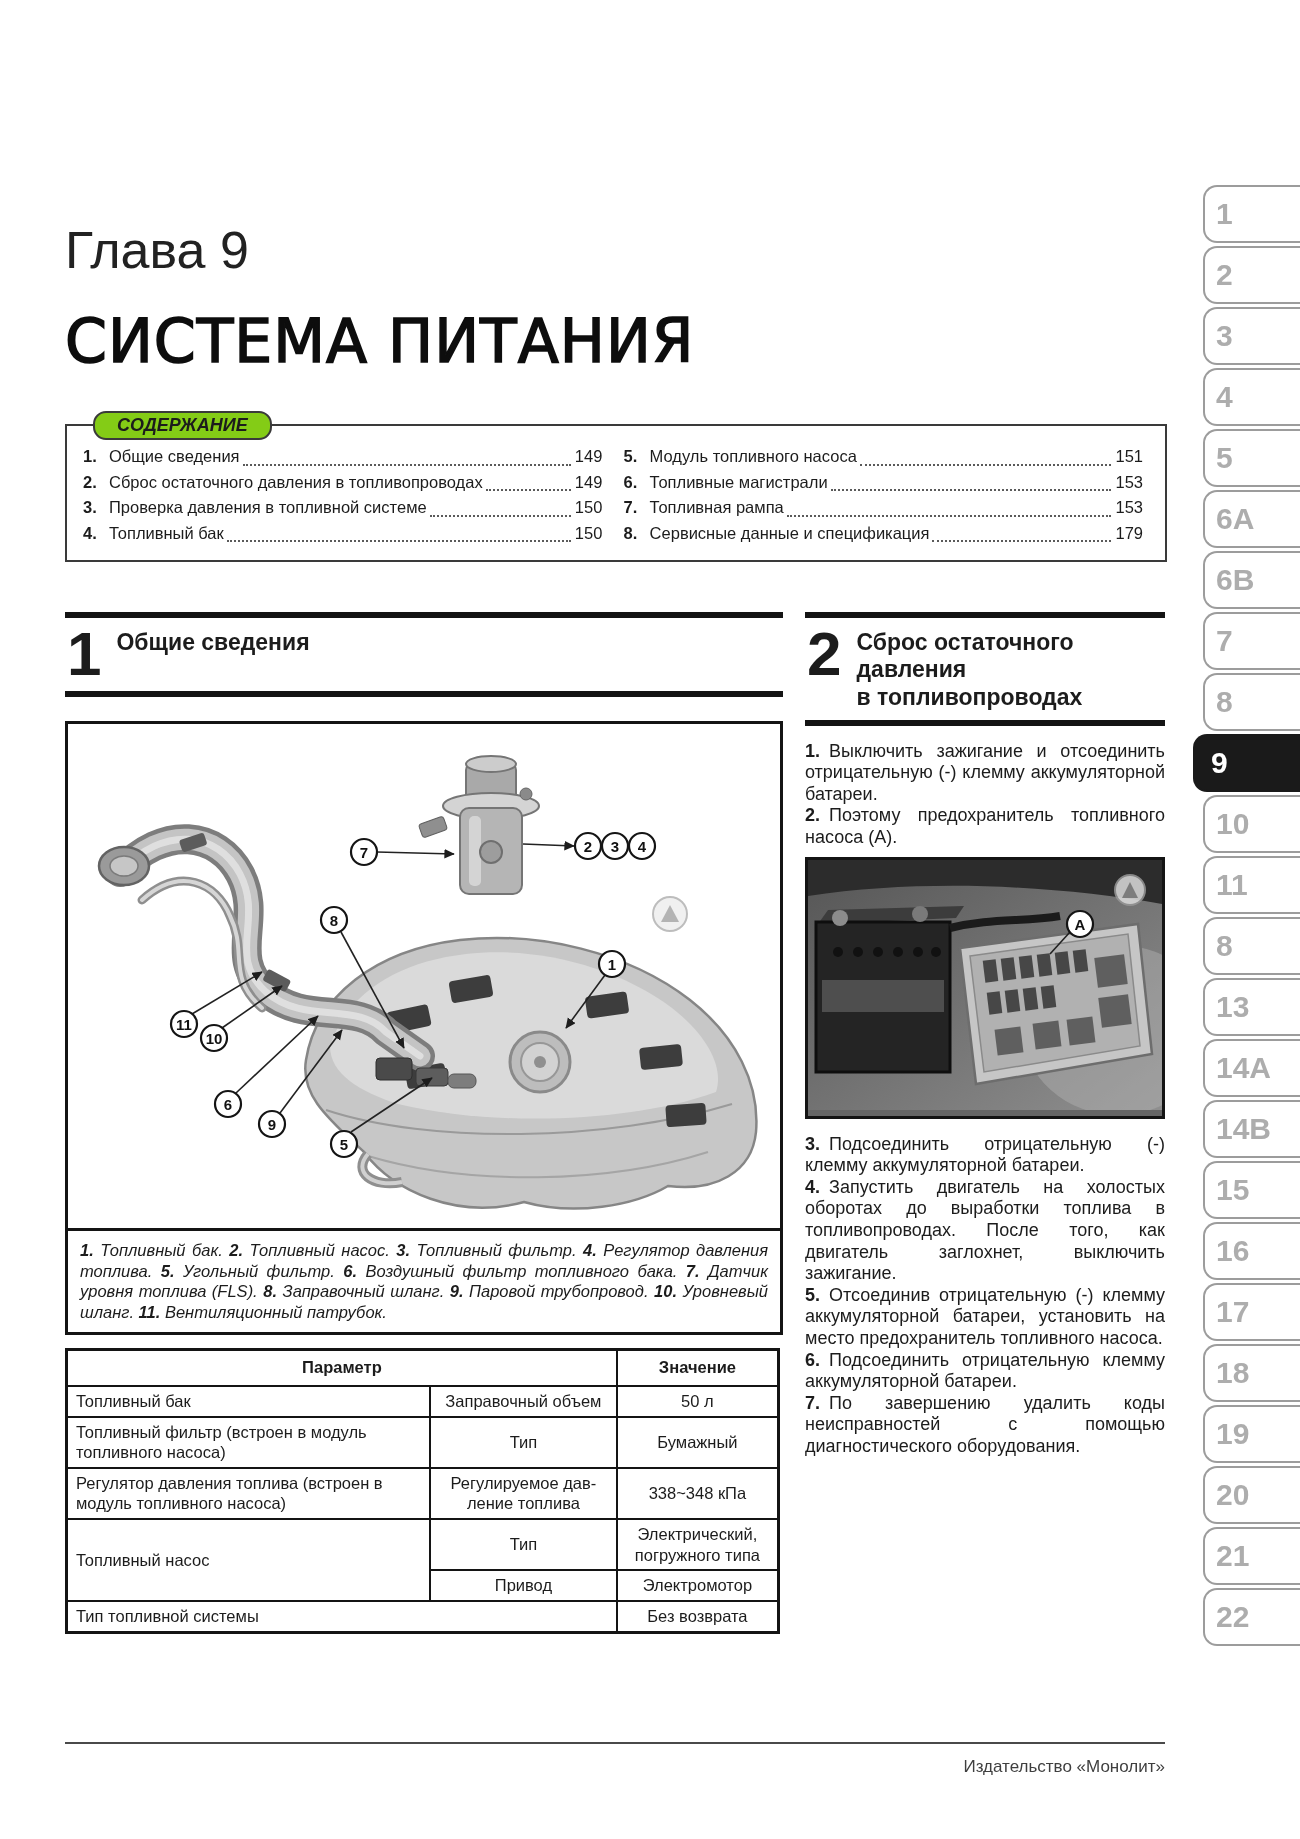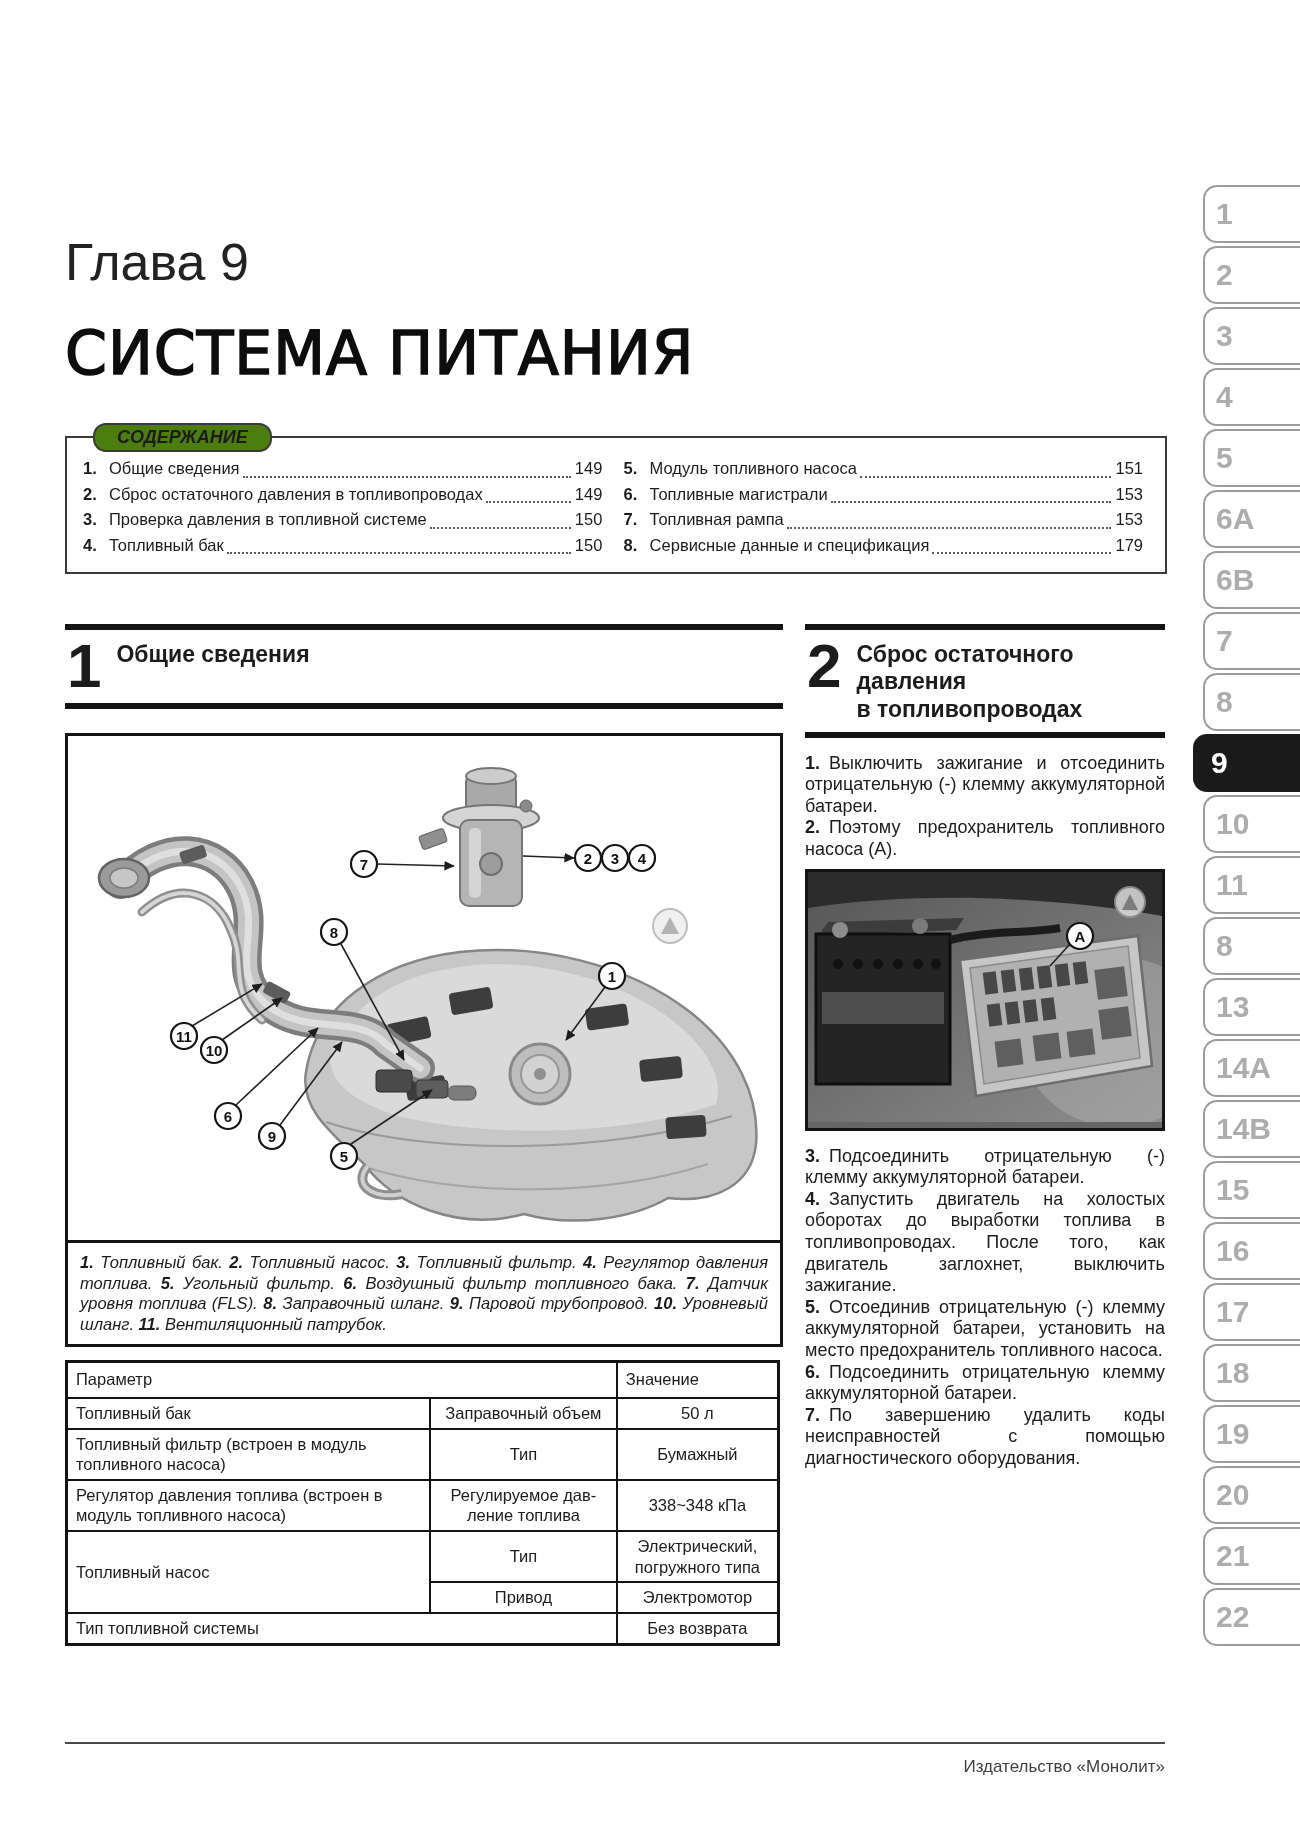--- a/index.html
+++ b/index.html
@@ -1,28 +1,28 @@
 <!DOCTYPE html>
 <html><head>
 <meta charset="utf-8">
 <style>
   html,body{margin:0;padding:0;background:#e9e9e9;}
   .page{position:relative;width:1300px;height:1839px;background:#ffffff;margin:0 auto;
         font-family:"Liberation Sans",sans-serif;color:#1c1c1c;overflow:hidden;}
-  .content{position:absolute;left:65px;top:12px;width:1100px;}
+  .content{position:absolute;left:65px;top:0;width:1100px;}
 
   
   .chapter{margin-top:220px;font-size:52px;font-weight:400;color:#222;}
   .main-title{margin-top:26px;font-size:60px;font-weight:normal;letter-spacing:1px;
               font-family:"DejaVu Sans","Liberation Sans",sans-serif;color:#0d0d0d;
               -webkit-text-stroke:1.6px #0d0d0d;}
 
   
   .toc{position:relative;margin-top:48px;border:2px solid #3a3a3a;padding:18px 22px 14px 16px;width:1060px;}
-  .toc-tag{position:absolute;top:-15px;left:26px;background:#4d7c0f;border:2px solid #3a3a3a;
+  .toc-tag{position:absolute;top:-15px;left:26px;background:#84cc16;border:2px solid #3a3a3a;
            border-radius:13px;padding:2px 22px;font-size:18px;font-weight:bold;font-style:italic;}
   .toc-cols{display:flex;justify-content:space-between;}
   .toc-col{width:49%;}
   .toc-row{display:flex;align-items:flex-end;font-size:16.5px;line-height:1.55;overflow:hidden;}
   .toc-num{font-weight:bold;width:26px;flex:none;}
   .toc-label{white-space:nowrap;}
   .toc-dots{flex:1;min-width:10px;border-bottom:2px dotted #5a5a5a;margin:0 4px 4px 3px;}
   .toc-page{flex:none;}
 
   
@@ -37,21 +37,21 @@
 
   
   .diagram{margin-top:24px;height:504px;border:3px solid #141414;background:#fff;}
   .capbox{margin-top:-3px;border:3px solid #141414;padding:9px 12px;font-size:16.5px;
           font-style:italic;line-height:1.26;text-align:justify;}
   .capbox b{font-style:italic;}
 
   
   table.spec{border-collapse:collapse;margin-top:13px;width:715px;table-layout:fixed;border:3px solid #141414;}
   table.spec th,table.spec td{border:2.5px solid #141414;font-size:16.5px;padding:4px 8px;vertical-align:middle;}
-  table.spec th{text-align:left;font-weight:normal;height:26px;}
+  table.spec th{text-align:center;font-weight:bold;height:26px;}
   td.c1{text-align:left;line-height:1.25;}
   td.c2,td.c3{text-align:center;line-height:1.25;}
 
   
   .warnbox{position:relative;margin-top:20px;border:3px solid #141414;padding:20px 12px 12px;}
   .warn-tag{position:absolute;top:-15px;right:8px;background:#fff;border:2px solid #141414;
             border-radius:13px;padding:1px 18px;font-size:18px;font-weight:bold;font-style:italic;}
   .warn-text{font-size:18px;font-weight:bold;font-style:italic;line-height:1.27;
              text-align:justify;text-indent:30px;margin:0;}
   .steps{margin-top:15px;}

